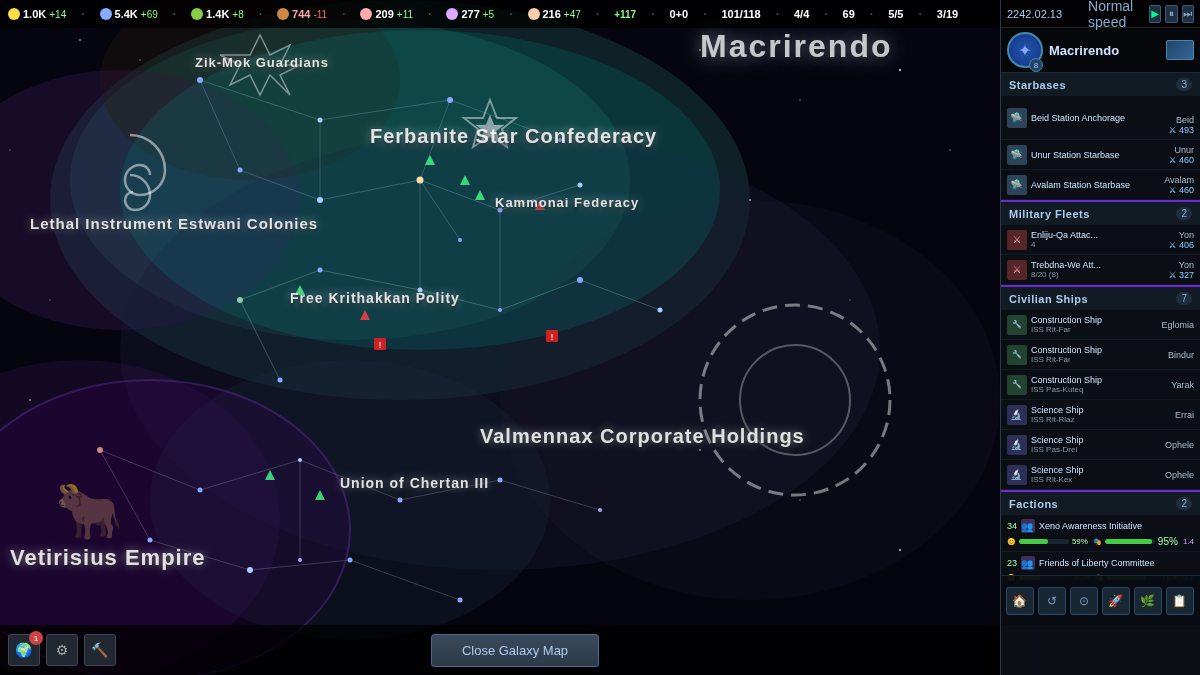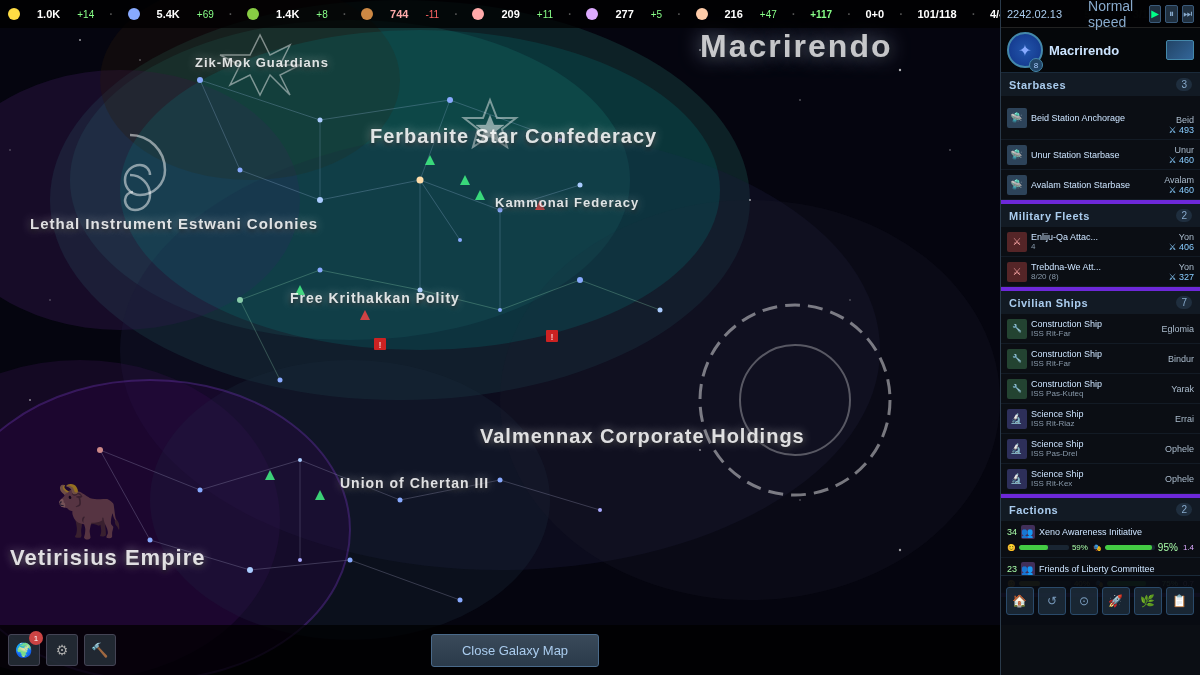--- a/index.html
+++ b/index.html
@@ -47,21 +47,21 @@
       display: flex;
       align-items: center;
       padding: 0 8px;
       gap: 12px;
       z-index: 10;
     }
 
     .resource-item {
       display: flex;
       align-items: center;
-      gap: 17px;
+      gap: 3px;
       font-size: 11px;
       color: #ddd;
     }
     .resource-value { color: #fff; font-weight: bold; }
     .resource-delta-pos { color: #88ff88; font-size: 10px; }
     .resource-delta-neg { color: #ff6666; font-size: 10px; }
     .resource-icon {
       width: 12px; height: 12px;
       border-radius: 50%;
       display: inline-block;
@@ -218,21 +218,21 @@
     .player-flag {
       width: 28px; height: 20px;
       background: linear-gradient(135deg, #224466, #336699);
       border: 1px solid #4488aa;
       border-radius: 2px;
       margin-left: auto;
     }
 
     
     .outliner-section {
-      border-bottom: 4px solid #6d28d9;
+      border-bottom: 2px solid #6d28d9;
     }
     .outliner-header {
       display: flex;
       align-items: center;
       justify-content: space-between;
       padding: 5px 8px;
       background: rgba(20,30,40,0.8);
       cursor: pointer;
     }
     .outliner-header-label {

